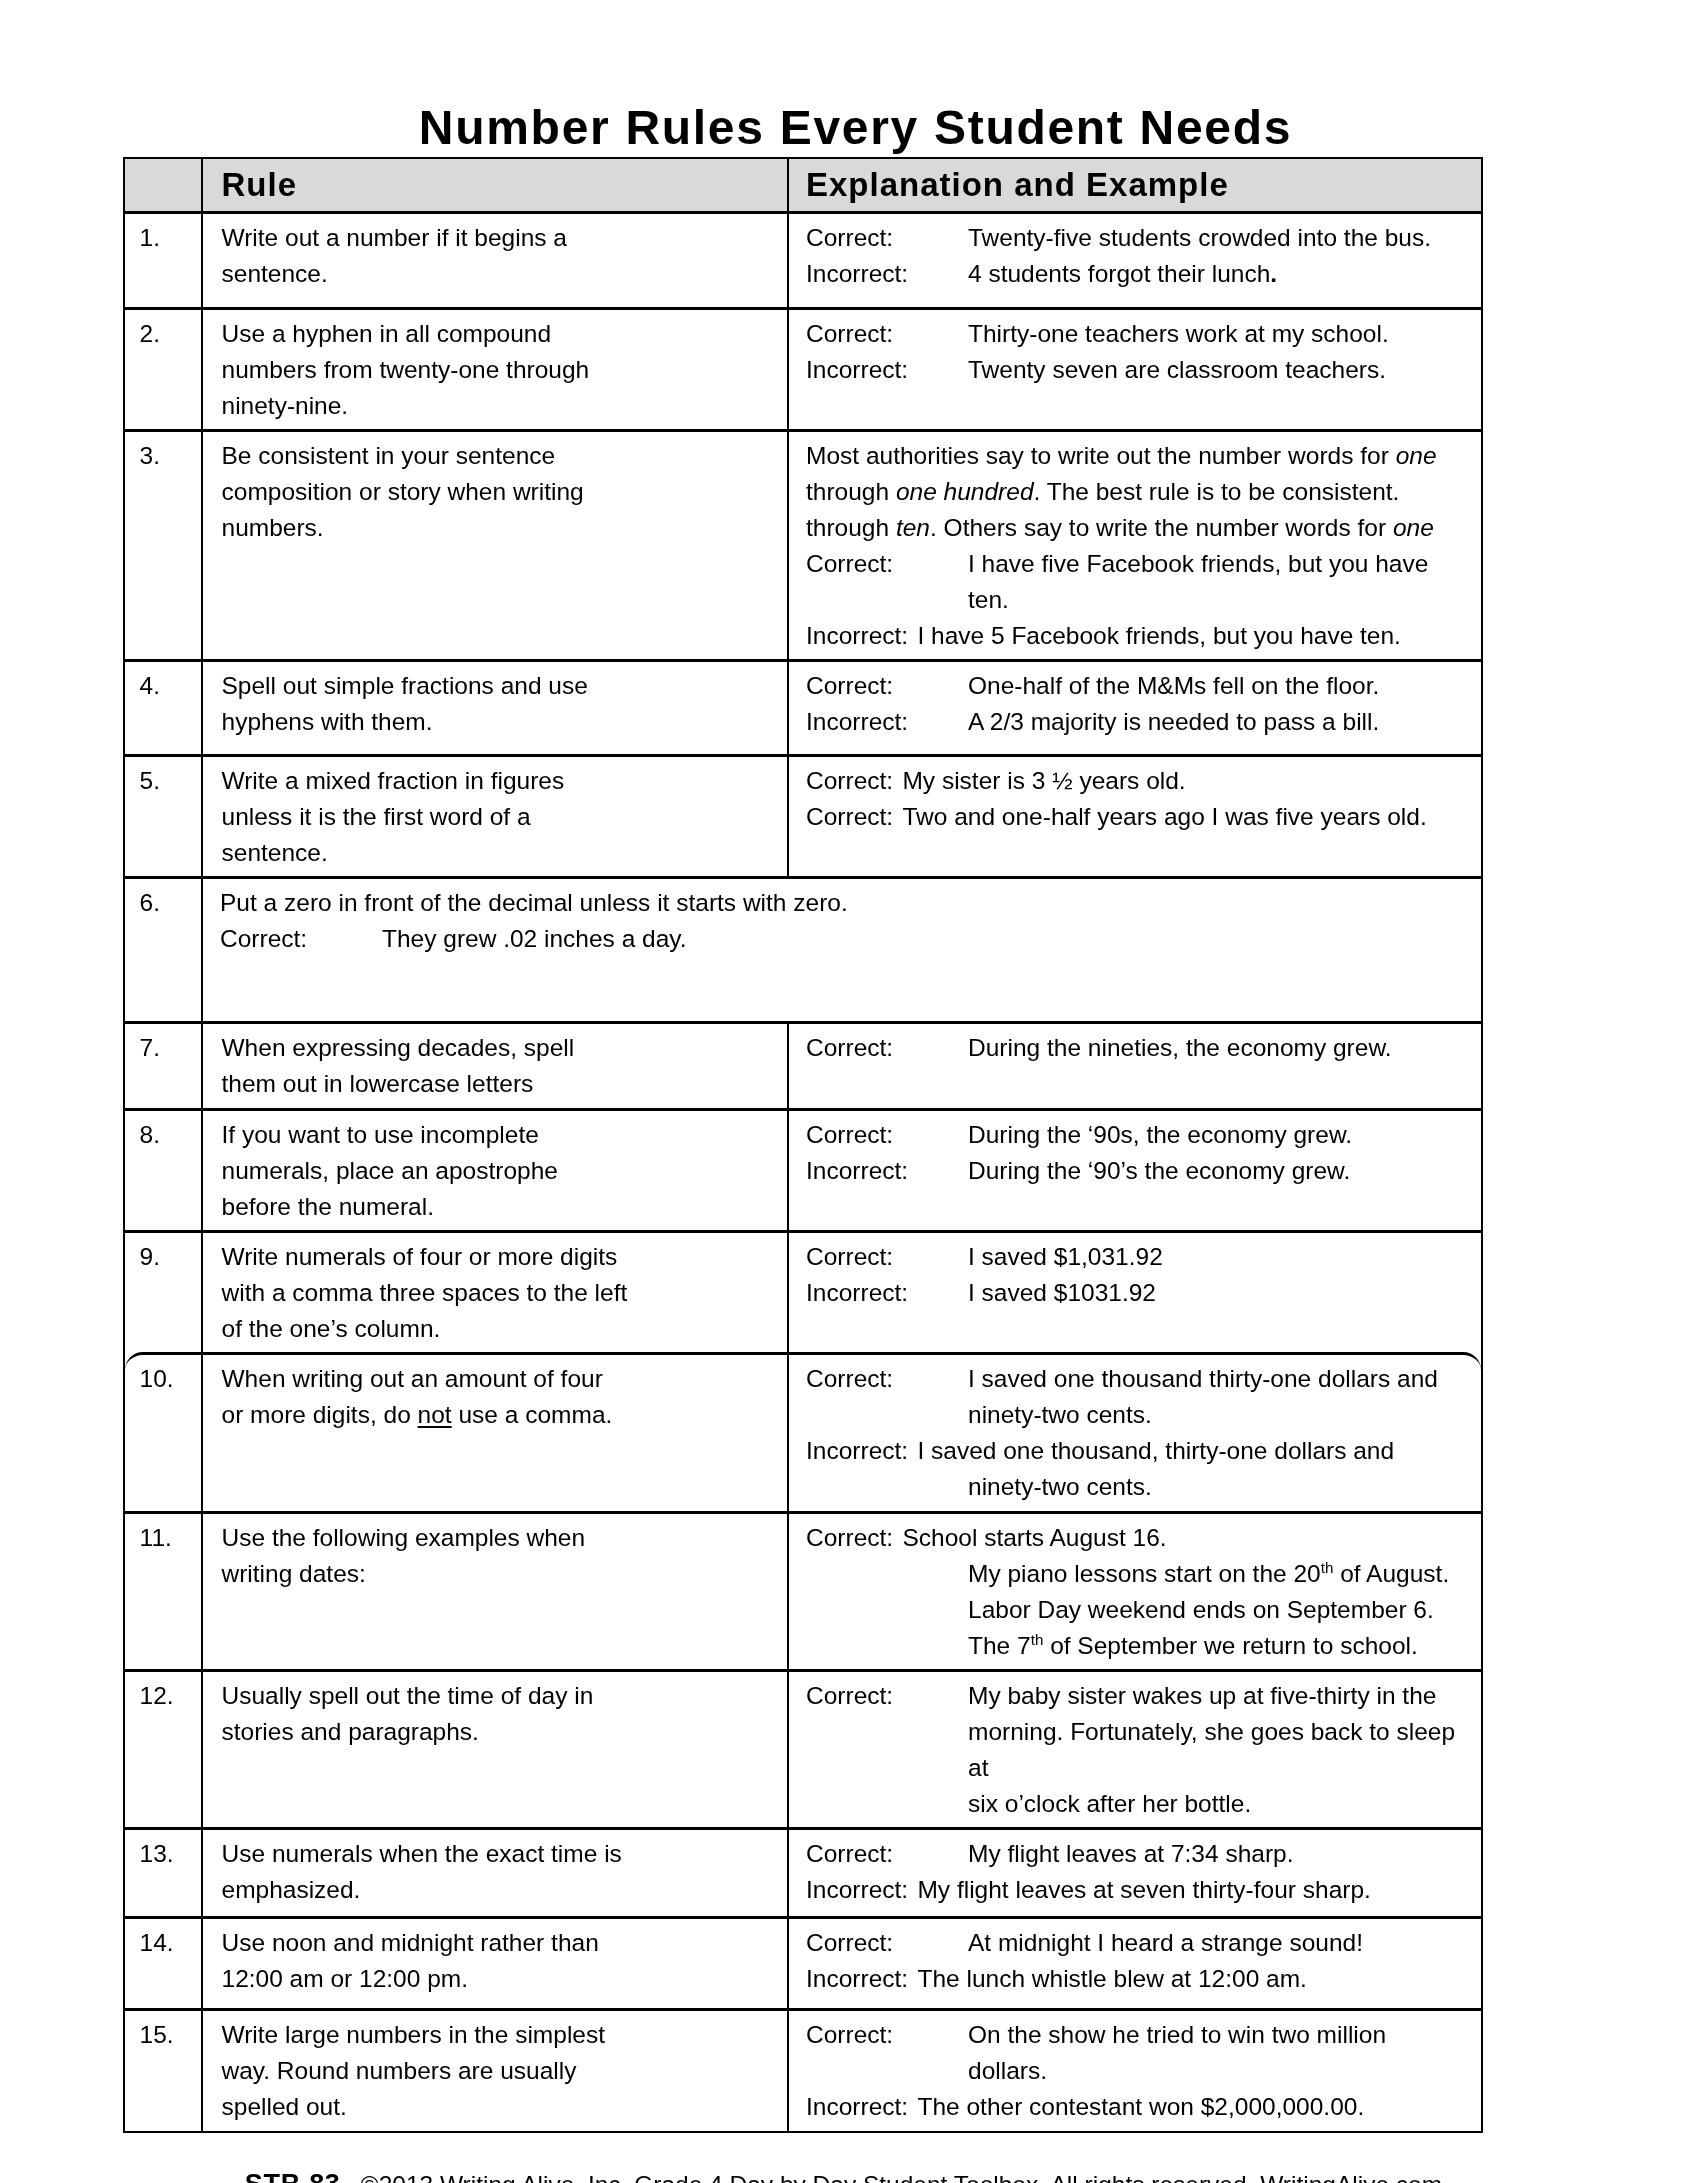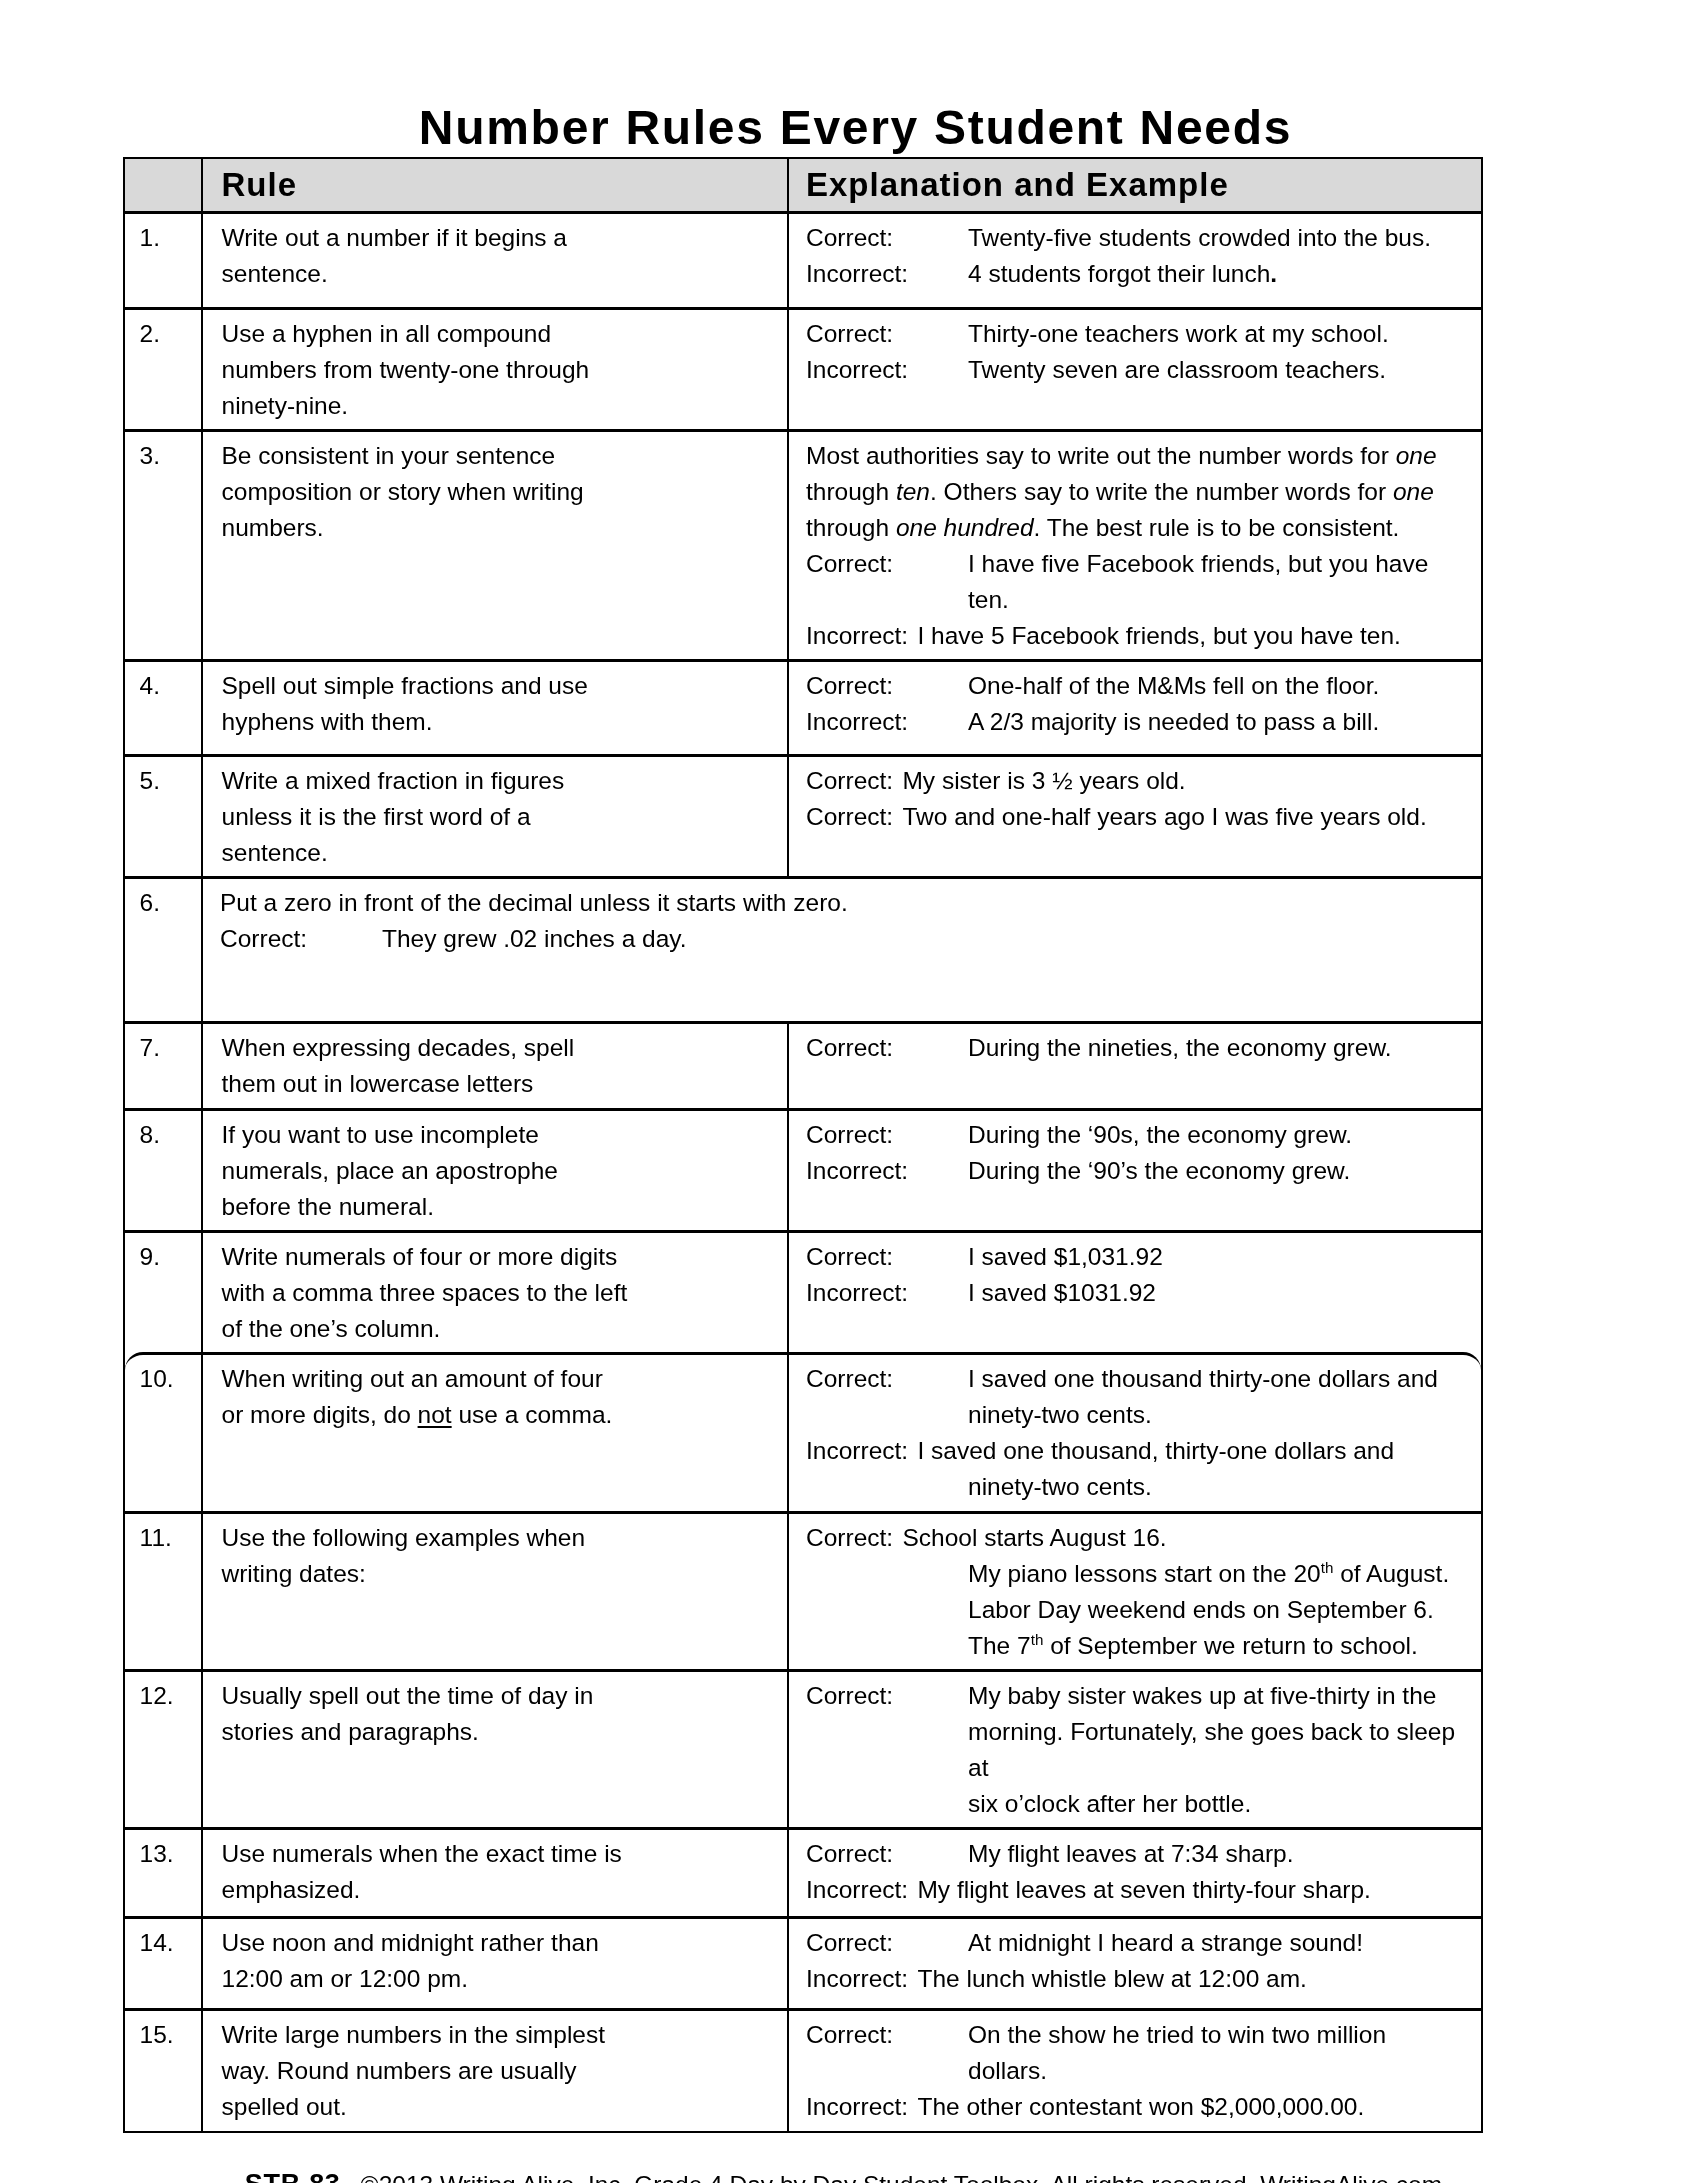--- a/index.html
+++ b/index.html
@@ -136,22 +136,22 @@
           <div class="xline"><span class="lab tab">Incorrect:</span><span>Twenty seven are classroom teachers.</span></div>
         </div>
   </div>
       <div class="t-row" style="min-height: 195px;">
     <div class="c c-num">3.</div>
     <div class="c c-rule">Be consistent in your sentence
 composition or story when writing
 numbers.</div>
     <div class="c c-expl">
           <div class="xline"><span>Most authorities say to write out the number words for <i>one</i></span></div>
+          <div class="xline"><span>through <i>one hundred</i>. The best rule is to be consistent.</span></div>
           <div class="xline"><span>through <i>ten</i>. Others say to write the number words for <i>one</i></span></div>
-          <div class="xline"><span>through <i>one hundred</i>. The best rule is to be consistent.</span></div>
           <div class="xline"><span class="lab tab">Correct:</span><span>I have five Facebook friends, but you have ten.</span></div>
           <div class="xline"><span class="lab">Incorrect:</span><span>I have 5 Facebook friends, but you have ten.</span></div>
         </div>
   </div>
       <div class="t-row" style="min-height: 92px;">
     <div class="c c-num">4.</div>
     <div class="c c-rule">Spell out simple fractions and use
 hyphens with them.</div>
     <div class="c c-expl">
           <div class="xline"><span class="lab tab">Correct:</span><span>One-half of the M&amp;Ms fell on the floor.</span></div>

